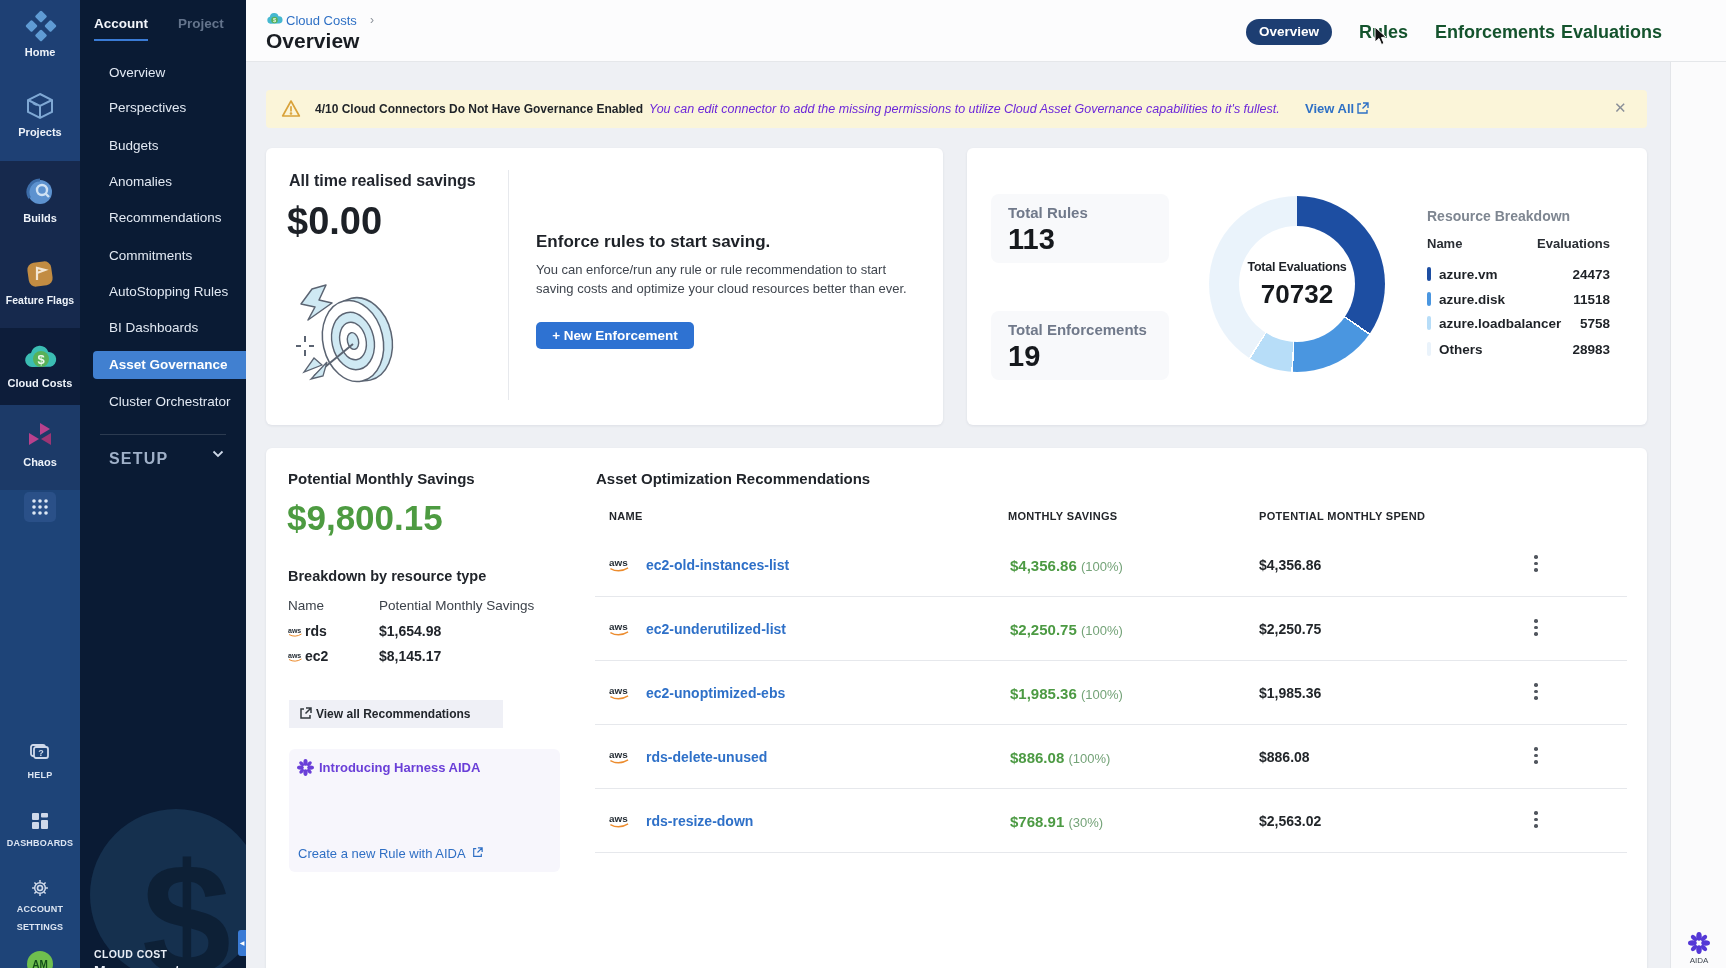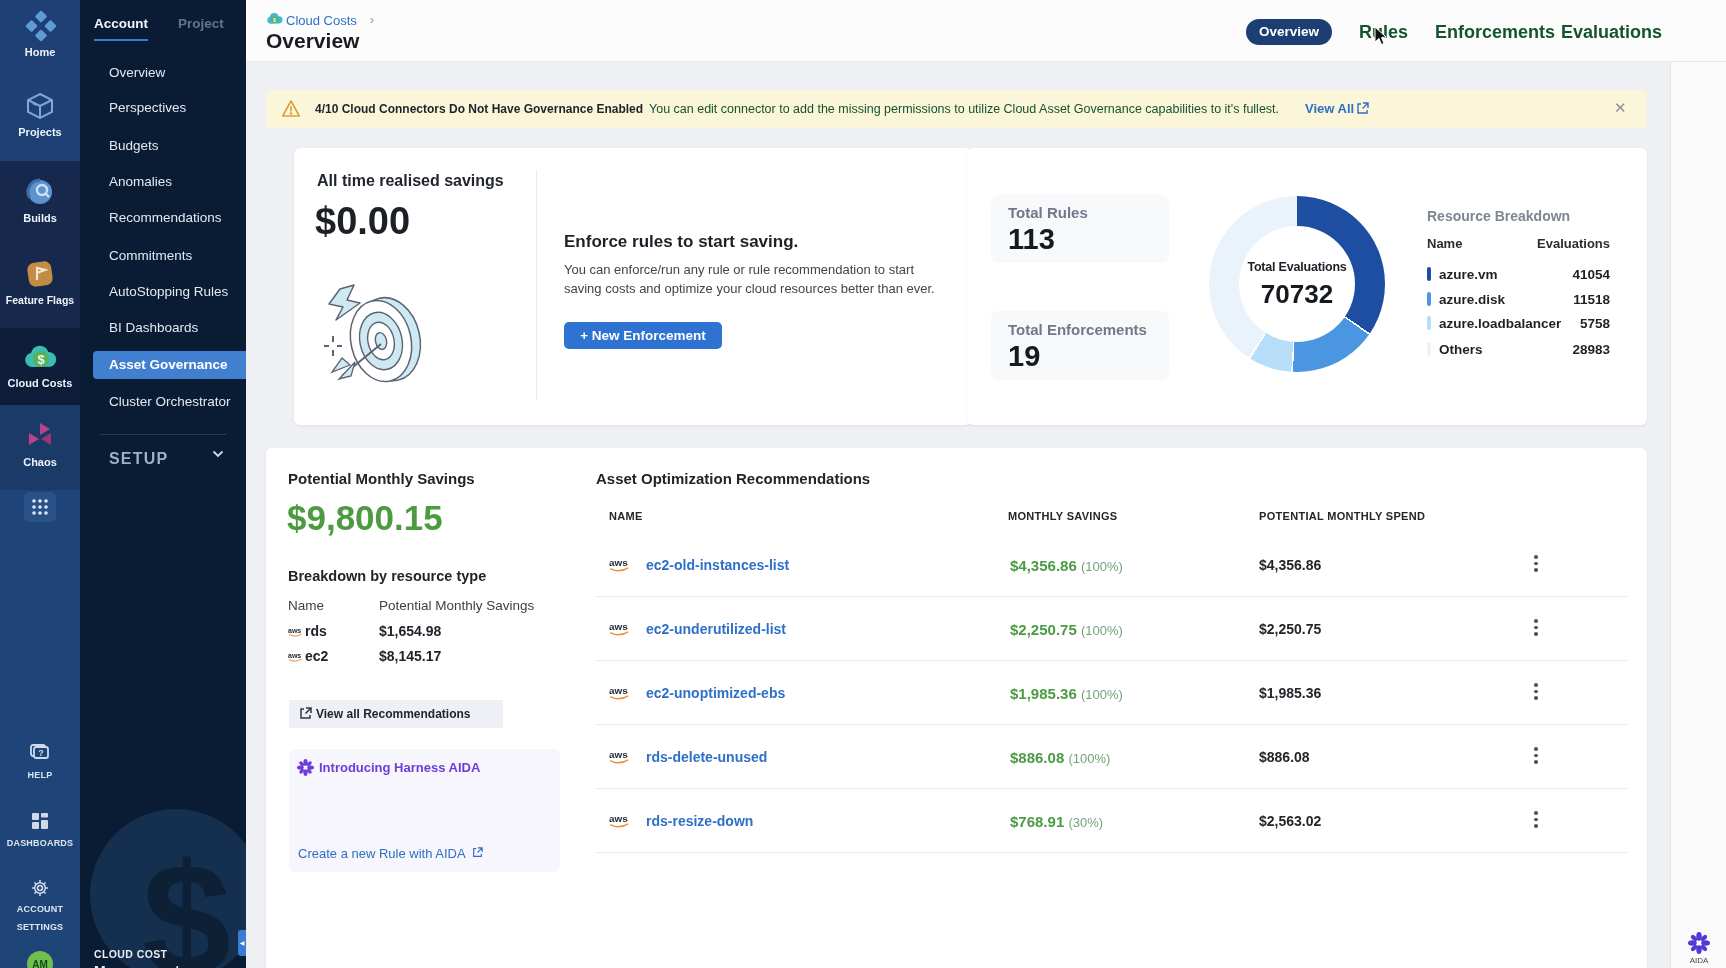--- a/index.html
+++ b/index.html
@@ -36,26 +36,26 @@
 #hdr { position:absolute; left:0; top:0; width:1480px; height:62px; background:#fcfcfd; border-bottom:1px solid #e5e7ea; }
 .crumb { position:absolute; left:40px; top:13px; font-size:13px; color:#2e70c5; }
 .crumbsep { position:absolute; left:124px; top:13px; font-size:12px; color:#8b9199; }
 .pagetitle { position:absolute; left:20px; top:29px; font-size:21px; font-weight:bold; color:#191d23; }
 .tabpill { position:absolute; left:1000px; top:19px; width:86px; height:26px; border-radius:14px; background:#1d3e72; color:#fff; font-size:13.5px; font-weight:bold; text-align:center; line-height:26px; }
 .tablink { position:absolute; top:22px; font-size:18px; font-weight:bold; color:#14532d; }
 .rightstrip { position:absolute; left:1424px; top:62px; width:56px; height:906px; background:#fbfbfc; border-left:1px solid #e3e5e9; }
 
 .banner { position:absolute; left:20px; top:90px; width:1381px; height:38px; background:#fbf5d9; border-radius:4px; }
 .banner .btxt { position:absolute; left:49px; top:12px; font-size:12px; font-weight:bold; color:#1f2328; white-space:nowrap; }
-.banner .btxt2 { position:absolute; left:383px; top:12px; font-size:12.5px; color:#14532d; white-space:nowrap; }
+.banner .btxt2 { position:absolute; left:383px; top:12px; font-size:12.5px; color:#6d28d9; white-space:nowrap;font-style:italic; }
 .viewall { position:absolute; left:1039px; top:11px; font-size:13px; font-weight:bold; color:#2e70c5; }
 .bclose { position:absolute; left:1348px; top:9px; font-size:15px; color:#8a8f98; }
 
 .card { position:absolute; background:#fff; border-radius:6px; box-shadow:0 1px 3px rgba(30,40,60,.08); }
-#card1 { left:20px; top:148px; width:677px; height:277px;margin-left:28px; }
+#card1 { left:20px; top:148px; width:677px; height:277px; }
 #card2 { left:721px; top:148px; width:680px; height:277px; }
 #card3 { left:20px; top:448px; width:1381px; height:626px; }
 
 .c1title { position:absolute; left:23px; top:24px; font-size:16px; font-weight:bold; color:#22262e; }
 .c1amount { position:absolute; left:21px; top:52px; font-size:38px; font-weight:bold; color:#1d2127; }
 .c1div { position:absolute; left:242px; top:22px; width:1px; height:230px; background:#e7e9ed; }
 .c1h { position:absolute; left:270px; top:84px; font-size:17px; font-weight:bold; color:#1d2127; }
 .c1p { position:absolute; left:270px; top:112px; width:382px; font-size:13px; line-height:19px; color:#3f454e; }
 .c1btn { position:absolute; left:270px; top:174px; width:158px; height:27px; background:#2e72d2; border-radius:5px; color:#fff; font-size:13.5px; font-weight:bold; text-align:center; line-height:27px; }
 
@@ -306,21 +306,21 @@
         <div class="hole">
           <div class="donutlbl">Total Evaluations</div>
           <div class="donutnum">70732</div>
         </div>
       </div>
       <div class="rbtitle">Resource Breakdown</div>
       <span class="rbhdr" style="left:460px;">Name</span>
       <span class="rbhdr" style="left:563px; width:80px; text-align:right; position:absolute;">Evaluations</span>
       <div class="rbar" style="left:460px; top:119px; background:#1d4ea2;"></div>
       <span class="rbrow" style="left:472px; top:119px;">azure.vm</span>
-      <span class="rbval" style="left:563px; top:119px;">41054</span>
+      <span class="rbval" style="left:563px; top:119px;">24473</span>
       <div class="rbar" style="left:460px; top:144px; background:#4a96e0;"></div>
       <span class="rbrow" style="left:472px; top:144px;">azure.disk</span>
       <span class="rbval" style="left:563px; top:144px;">11518</span>
       <div class="rbar" style="left:460px; top:168px; background:#b7ddf8;"></div>
       <span class="rbrow" style="left:472px; top:168px;">azure.loadbalancer</span>
       <span class="rbval" style="left:563px; top:168px;">5758</span>
       <div class="rbar" style="left:460px; top:194px; background:#eaf3fb;"></div>
       <span class="rbrow" style="left:472px; top:194px;">Others</span>
       <span class="rbval" style="left:563px; top:194px;">28983</span>
     </div>

